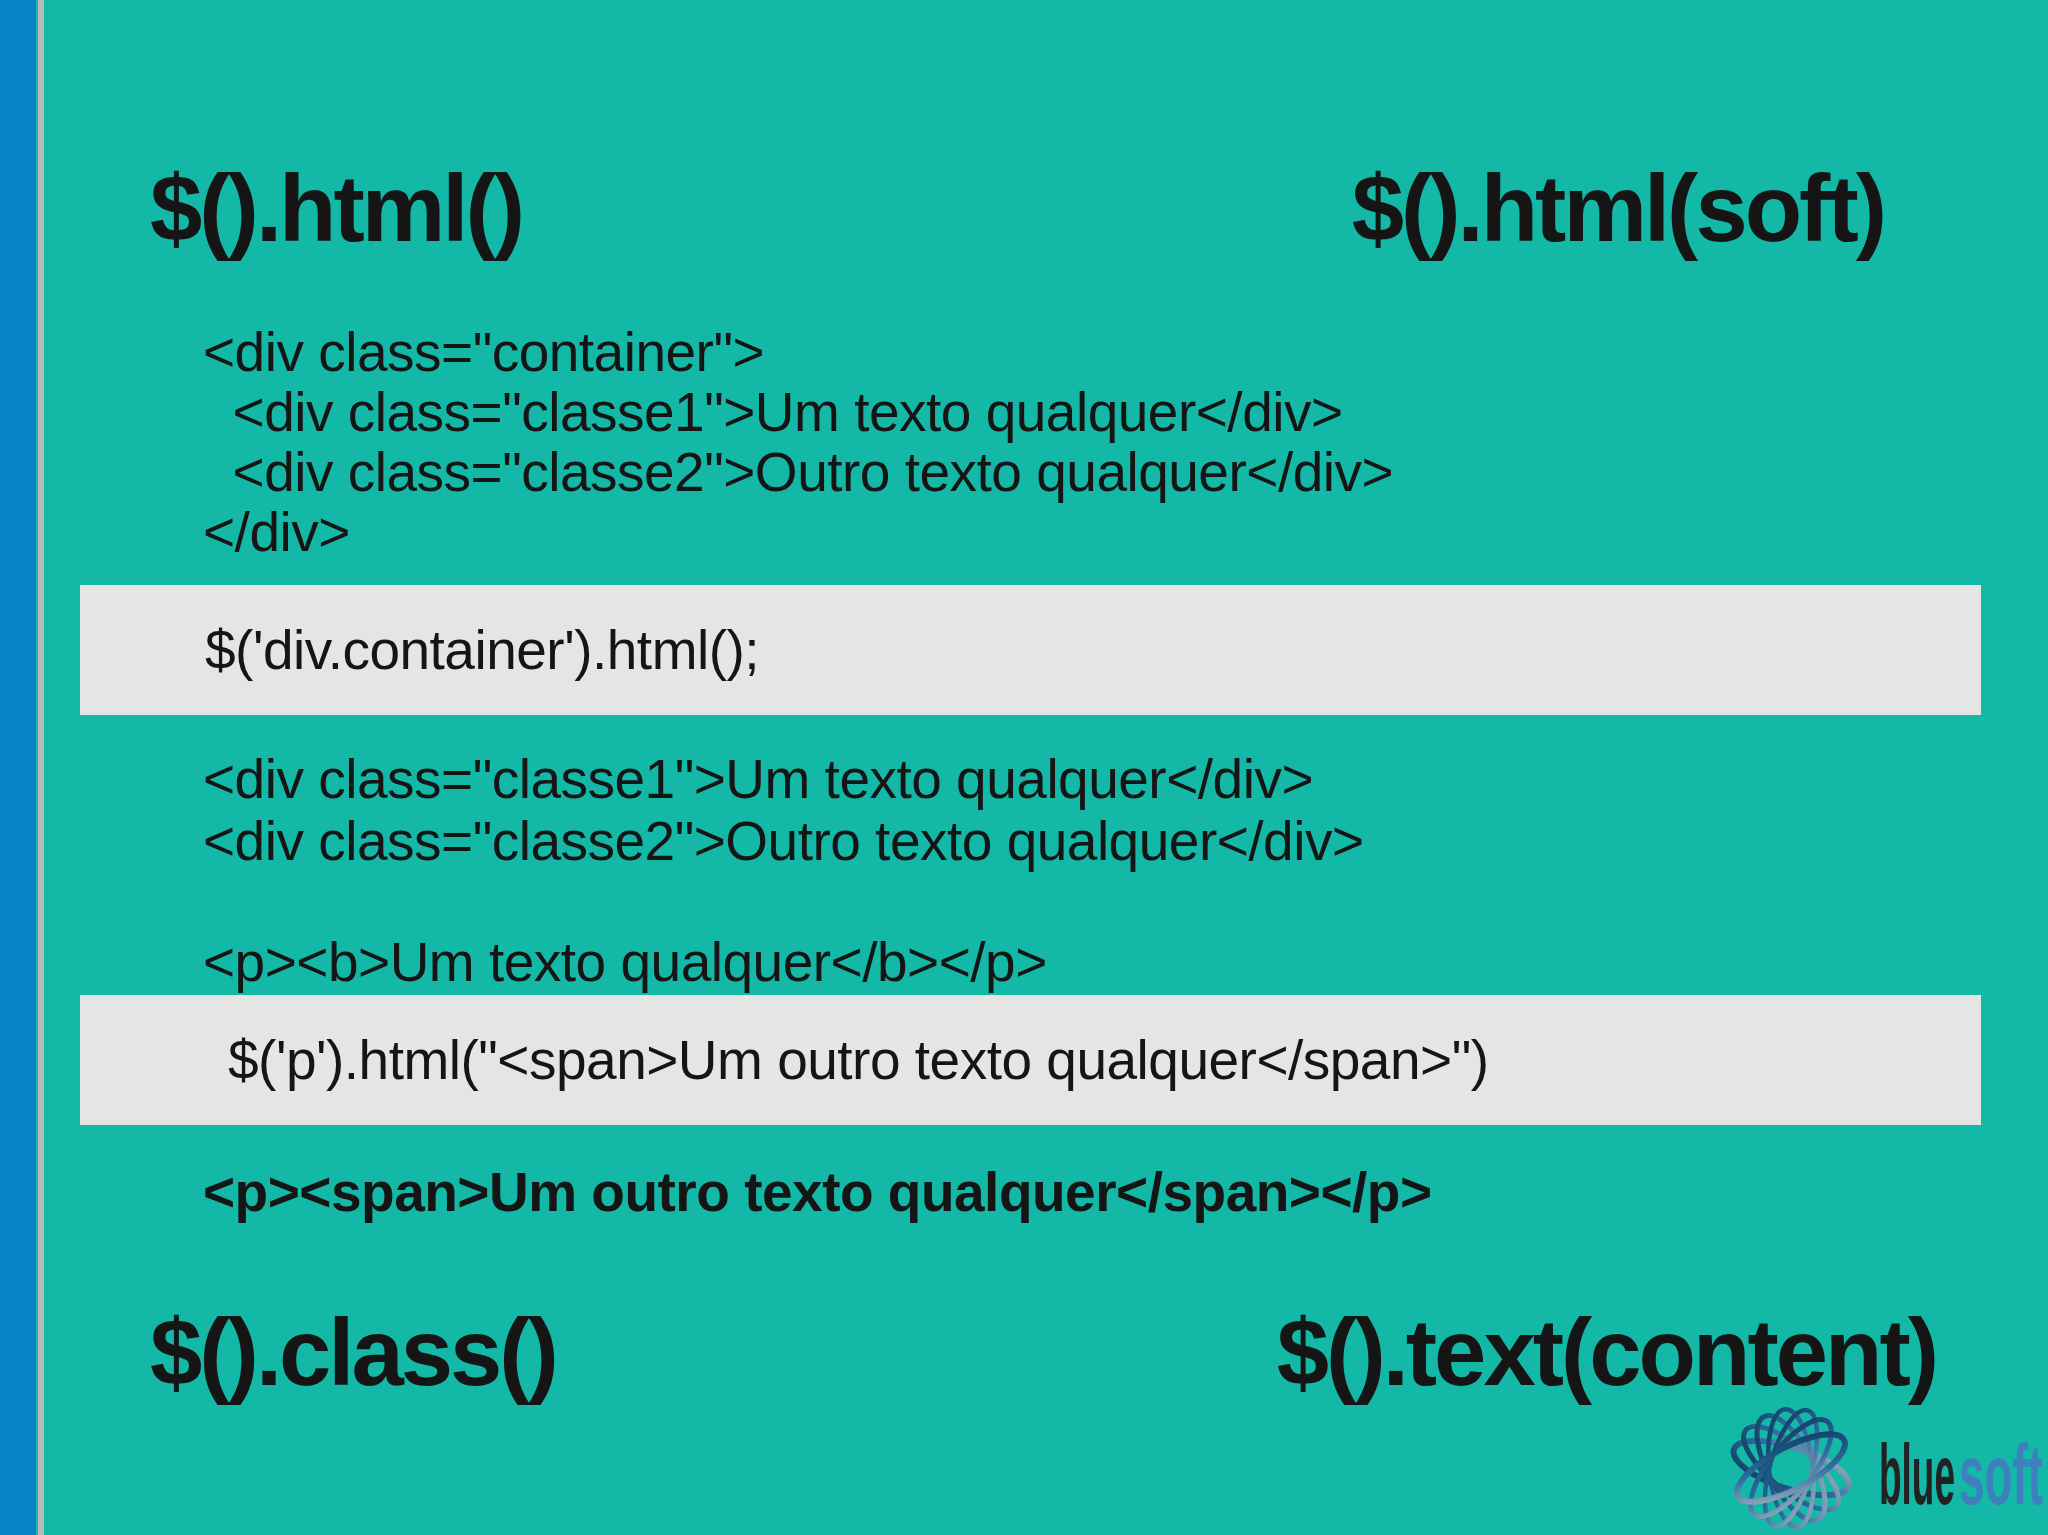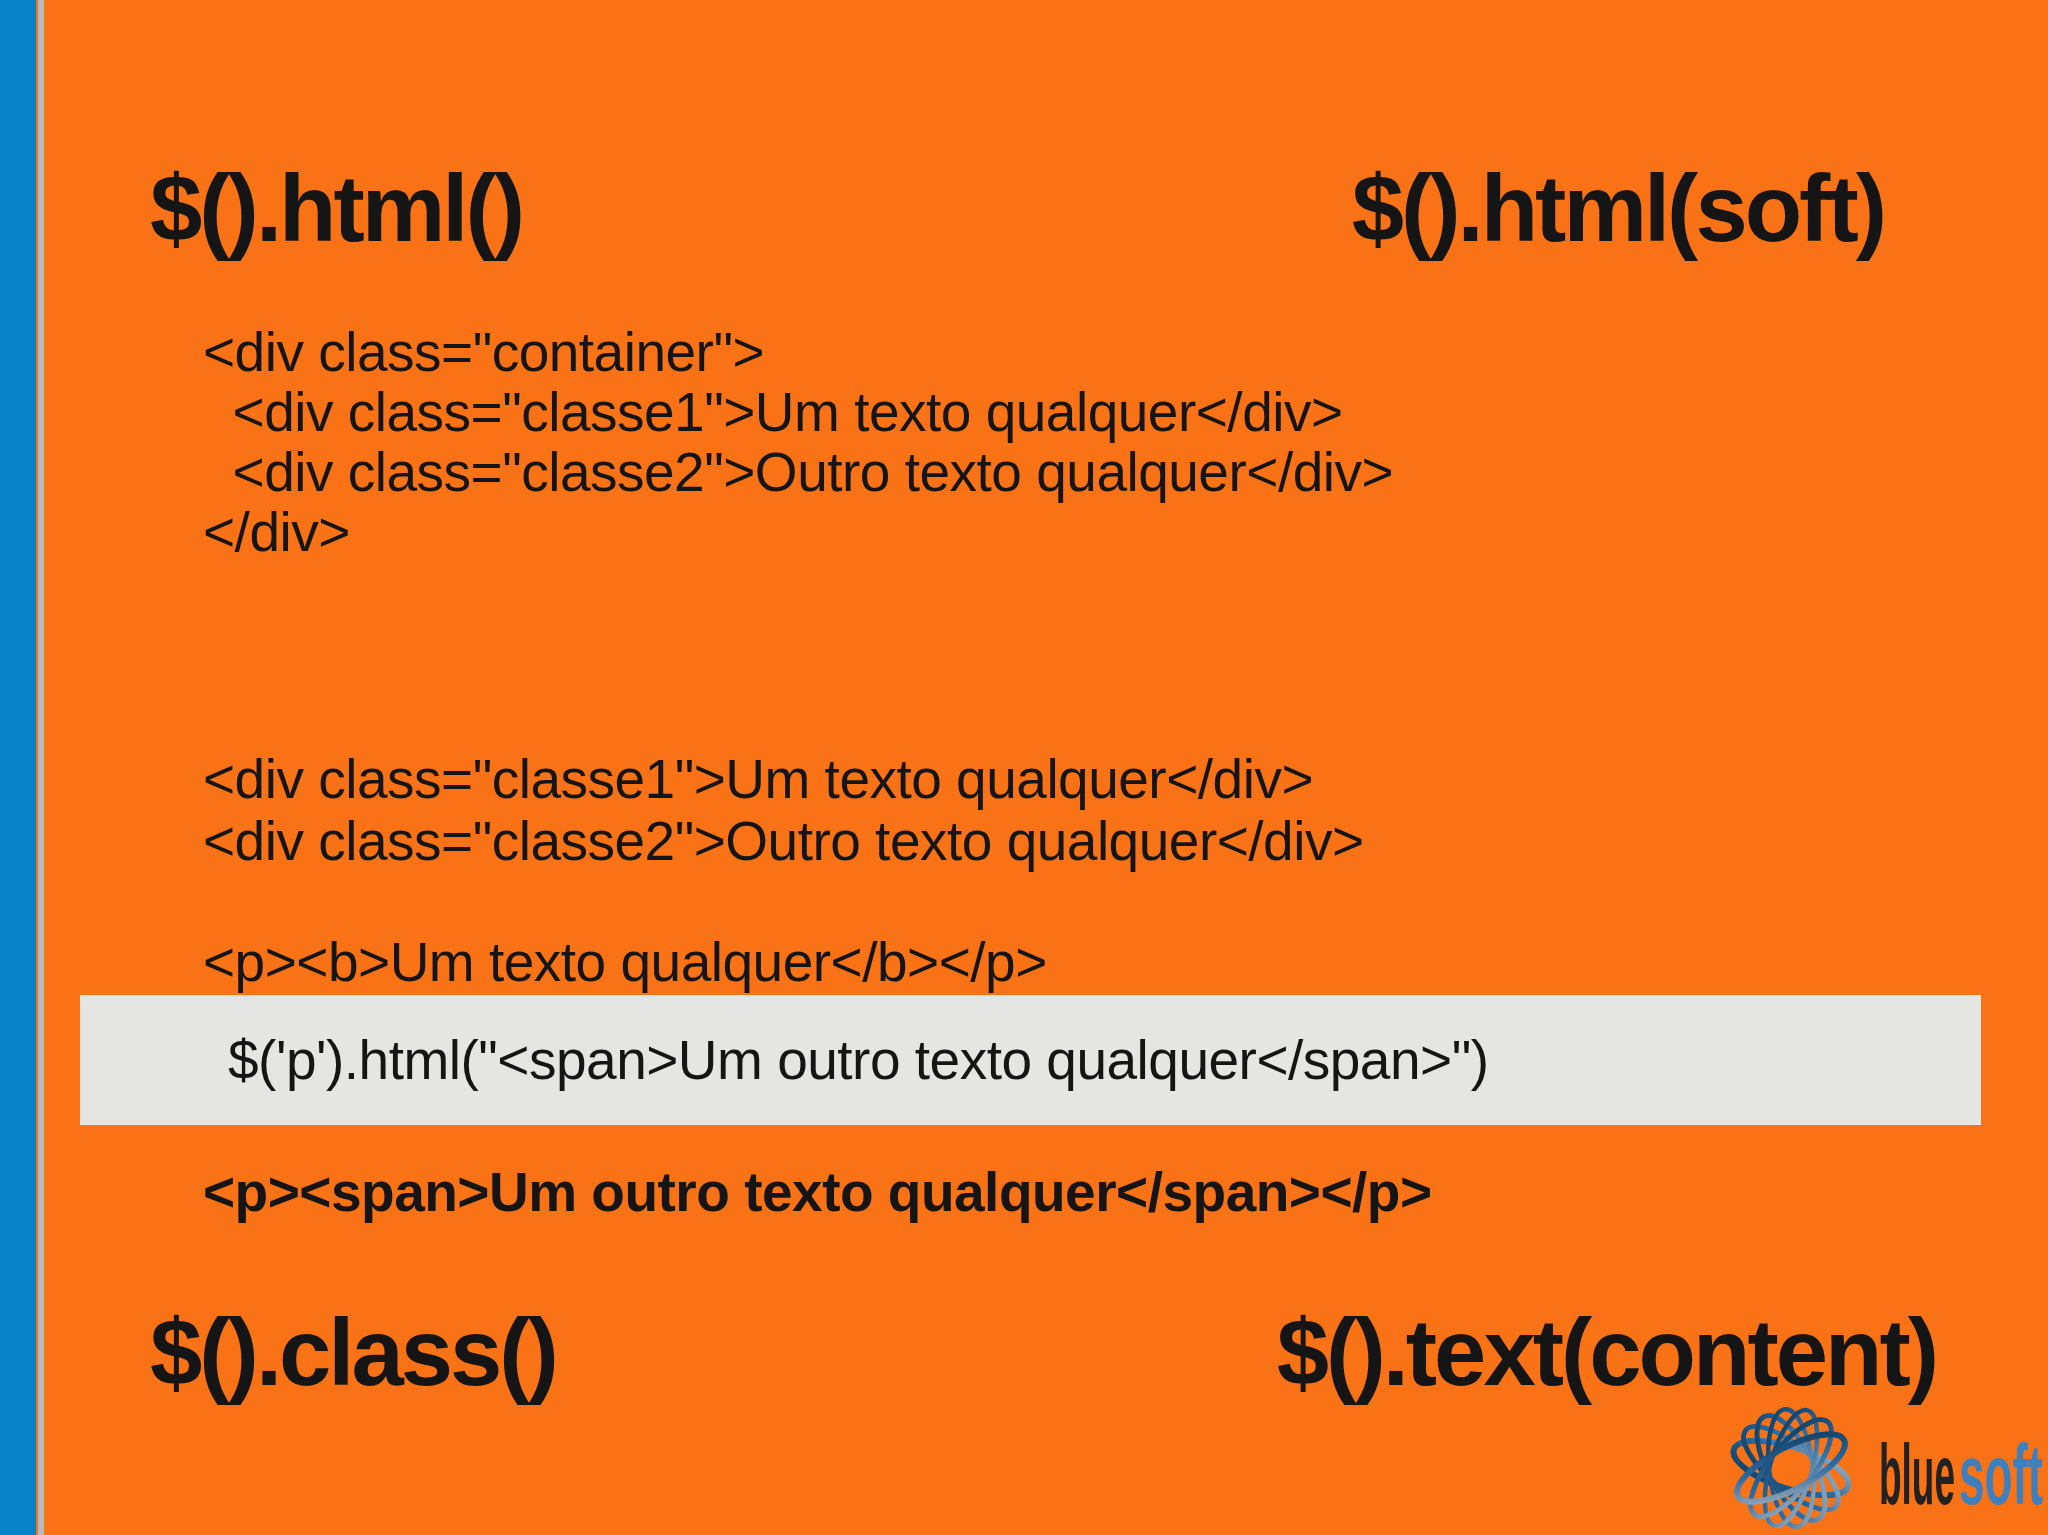--- a/index.html
+++ b/index.html
@@ -75,37 +75,40 @@
     left: 1703px;
     top: 1406px;
     width: 346px;
     height: 126px;
   }
   .logo svg { display: block; width: 100%; height: 100%; }
 </style>
 </head>
 <body>
 
-<div class="slide" style="background: #f97316; color: rgb(21, 21, 21);">
+<div class="slide" style="background: #14b8a6; color: rgb(21, 21, 21);">
 
   <div class="accent-bar" style="background: rgb(7, 129, 199);"></div>
   <div class="accent-edge" style="background: rgb(182, 186, 186);"></div>
 
   <div class="title-row row1">
     <h1>$().html()</h1>
     <h1>$().html(soft)</h1>
   </div>
 
   <div class="code-block block-a">
     <div class="code-line">&lt;div class="container"&gt;</div>
     <div class="code-line">  &lt;div class="classe1"&gt;Um texto qualquer&lt;/div&gt;</div>
     <div class="code-line">  &lt;div class="classe2"&gt;Outro texto qualquer&lt;/div&gt;</div>
     <div class="code-line">&lt;/div&gt;</div>
   </div>
 
+  <div class="highlight hl-1" style="background: rgb(229, 229, 227);">
+    <div class="code-line">$('div.container').html();</div>
+  </div>
 
   <div class="code-block block-b">
     <div class="code-line">&lt;div class="classe1"&gt;Um texto qualquer&lt;/div&gt;</div>
     <div class="code-line">&lt;div class="classe2"&gt;Outro texto qualquer&lt;/div&gt;</div>
   </div>
 
   <div class="line-p-b">
     <div class="code-line">&lt;p&gt;&lt;b&gt;Um texto qualquer&lt;/b&gt;&lt;/p&gt;</div>
   </div>
 

